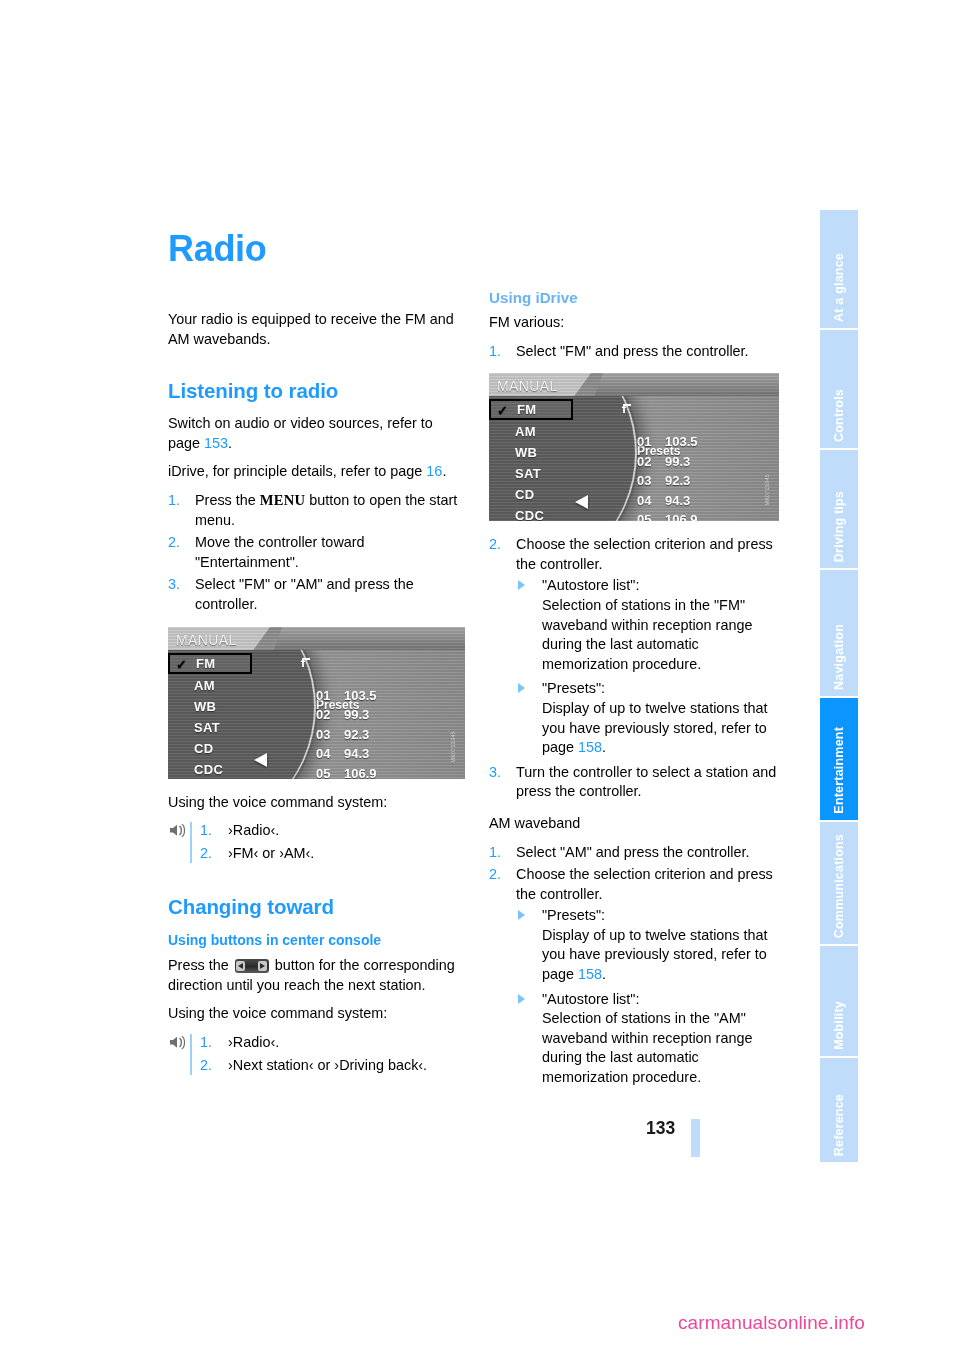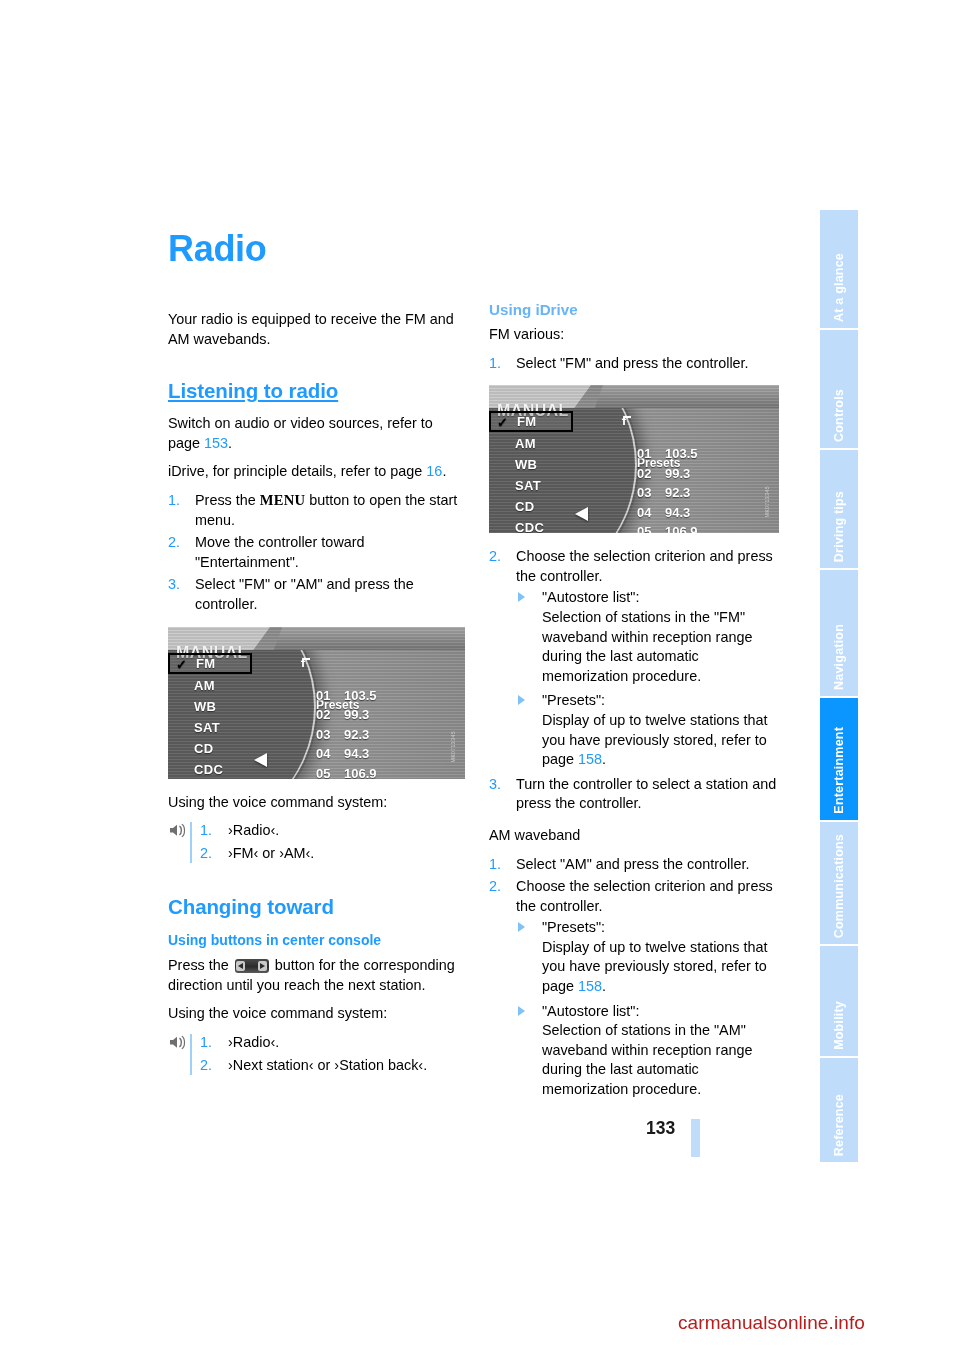--- a/index.html
+++ b/index.html
@@ -87,21 +87,21 @@
     line-height: 38px;
   }
   h2.section {
     color: #1f9bff;
     font-size: 20.5px;
     font-weight: bold;
     margin: 28px 0 11px 0;
     line-height: 24px;
     letter-spacing: -0.1px;
   }
-  h2.section.first { margin-top: 30px; text-decoration: underline; }
+  h2.section.first { margin-top: 30px; }
   h3.subsection {
     color: #69b4f5;
     font-size: 15.2px;
     font-weight: bold;
     margin: 18px 0 5px 0;
     line-height: 20px;
   }
   h4.minor {
     color: #1f9bff;
     font-size: 14px;
@@ -297,23 +297,23 @@
   }
   .idrive .header-left {
     position: absolute;
     left: 0; top: 0;
     width: 92px; height: 23px;
     background: #c9c9c9;
     z-index: 6;
   }
   .idrive .manual-label {
     position: absolute;
-    left: 8px; top: 16px;
-    font-size: 16px;
-    font-weight: bold;
+    left: 8px; top: 4px;
+    font-size: 14px;
+    font-weight: normal;
     color: #f2f2f2;
     letter-spacing: 0.4px;
     text-shadow: 0 1px 1px rgba(0,0,0,0.5);
     z-index: 7;
   }
   .idrive .header-slash {
     position: absolute;
     left: 86px; top: 0;
     width: 24px; height: 23px;
     background: linear-gradient(110deg, #c9c9c9 0%, #c9c9c9 35%, #8f8f8f 38%, #8f8f8f 100%);
@@ -430,21 +430,21 @@
     height: 38px;
     background: #bfddfb;
   }
 
   
   .watermark {
     position: absolute;
     left: 678px;
     top: 1312px;
     font-size: 19px;
-    color: #b91c1c;
+    color: #ec4899;
     letter-spacing: 0.1px;
   }
 </style>
 </head>
 <body>
 
 <div class="page">
 
   <div class="tab-rail">
     <div class="tab tab-h1">
@@ -587,30 +587,30 @@
           <path d="M11.4 4.2 c2.6 1.2 2.6 7.2 0 8.6" stroke="#6f6f6f" stroke-width="1.4" fill="none"></path>
           <path d="M13.8 2.2 c3.6 2 3.6 10.4 0 12.6" stroke="#6f6f6f" stroke-width="1.2" fill="none"></path>
         </svg>
       </div>
       <div class="voice-rule"></div>
       <ol class="steps">
         <li>
           <span class="num">1.</span><span>›Radio‹.</span>
         </li>
         <li>
-          <span class="num">2.</span><span>›Next station‹ or ›Station back‹.</span>
+          <span class="num">2.</span><span>›Next station‹ or ›Driving back‹.</span>
         </li>
       </ol>
     </div>
 
   </div>
 
   <div class="col col-right">
 
-    <h3 class="subsection" style="margin-top:12px;">Using iDrive</h3>
+    <h3 class="subsection" style="margin-top:0;">Using iDrive</h3>
 
     <p class="para tight">FM various:</p>
 
     <ol class="steps">
       <li>
         <span class="num">1.</span><span>Select "FM" and press the controller.</span>
       </li>
     </ol>
 
     <div class="idrive fig-right">

